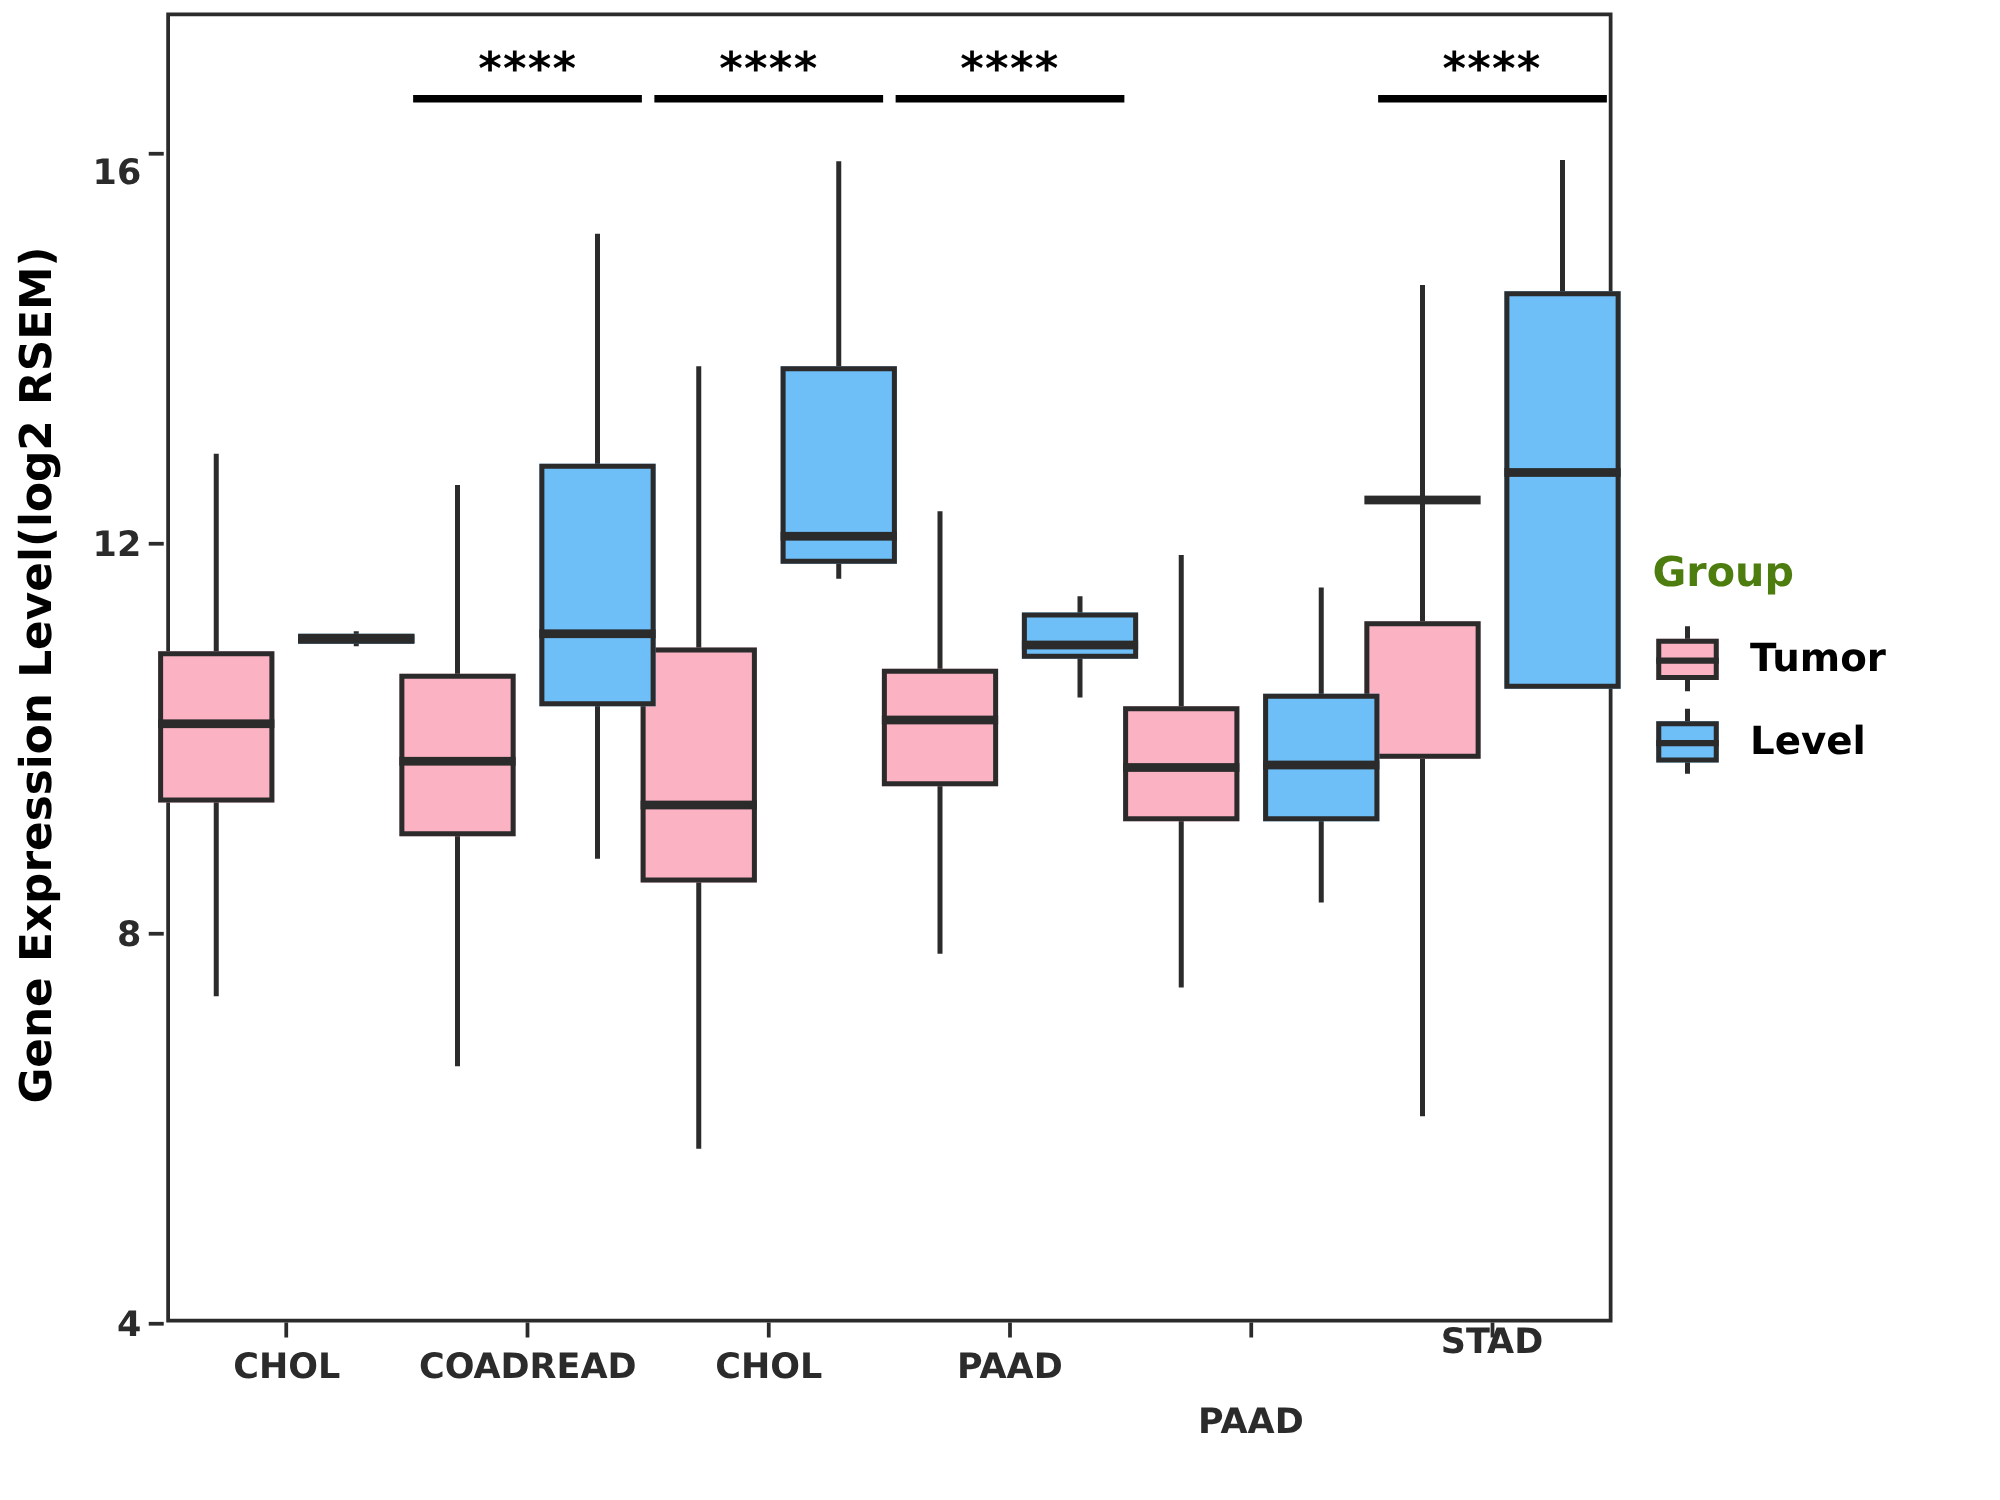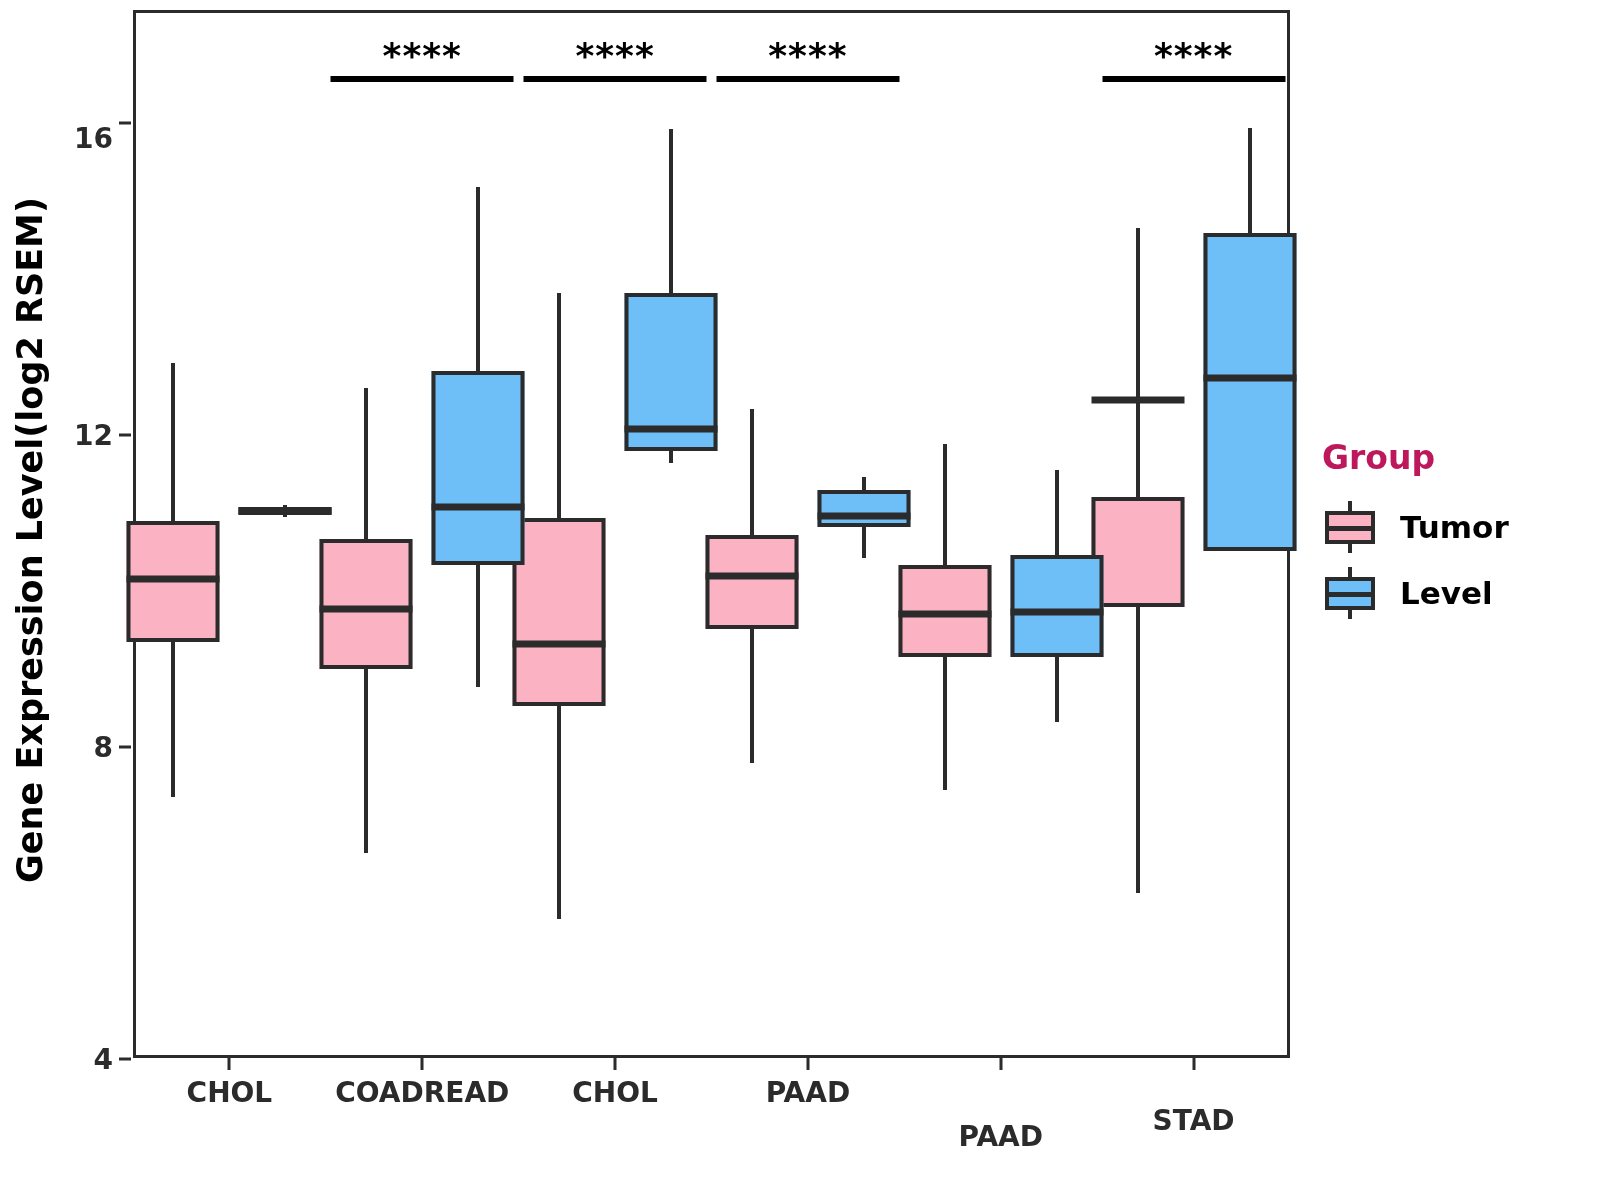--- a/index.html
+++ b/index.html
@@ -126,21 +126,21 @@
   
   #legend {
     position: absolute;
     left: 1322px;
     top: 438px;
     width: 260px;
   }
   #legend-title {
     font-size: 33px;
     font-weight: bold;
-    color: #be185d;
+    color: #4d7c0f;
     margin: 0 0 20px 0;
     font-family: "DejaVu Sans", sans-serif;
   }
   .legend-row {
     display: flex;
     align-items: center;
     height: 60px;
     margin-bottom: 6px;
   }
   .legend-key {
@@ -256,21 +256,21 @@
       <div class="xtick-label" style="left: 229.417px; top: 1076px;">CHOL</div>
       <div class="xtick-mark" style="left: 422.25px; top: 1058px;"></div>
       <div class="xtick-label" style="left: 422.25px; top: 1076px;">COADREAD</div>
       <div class="xtick-mark" style="left: 615.083px; top: 1058px;"></div>
       <div class="xtick-label" style="left: 615.083px; top: 1076px;">CHOL</div>
       <div class="xtick-mark" style="left: 807.917px; top: 1058px;"></div>
       <div class="xtick-label" style="left: 807.917px; top: 1076px;">PAAD</div>
       <div class="xtick-mark" style="left: 1000.75px; top: 1058px;"></div>
       <div class="xtick-label" style="left: 1000.75px; top: 1076px; margin-top: 44px;">PAAD</div>
       <div class="xtick-mark" style="left: 1193.58px; top: 1058px;"></div>
-      <div class="xtick-label" style="left: 1193.58px; top: 1104px; text-align: center;">STAD</div>
+      <div class="xtick-label" style="left: 1193.58px; top: 1056px; text-align: center;">STAD</div>
     </div>
 
   <div id="legend">
     <div id="legend-title">Group</div>
 
     <div class="legend-row">
       <div class="legend-key">
         <div class="lk-whisk"></div>
         <div class="lk-box" id="lk-box-tumor" style="background: rgb(251, 179, 196);"></div>
         <div class="lk-med"></div>

